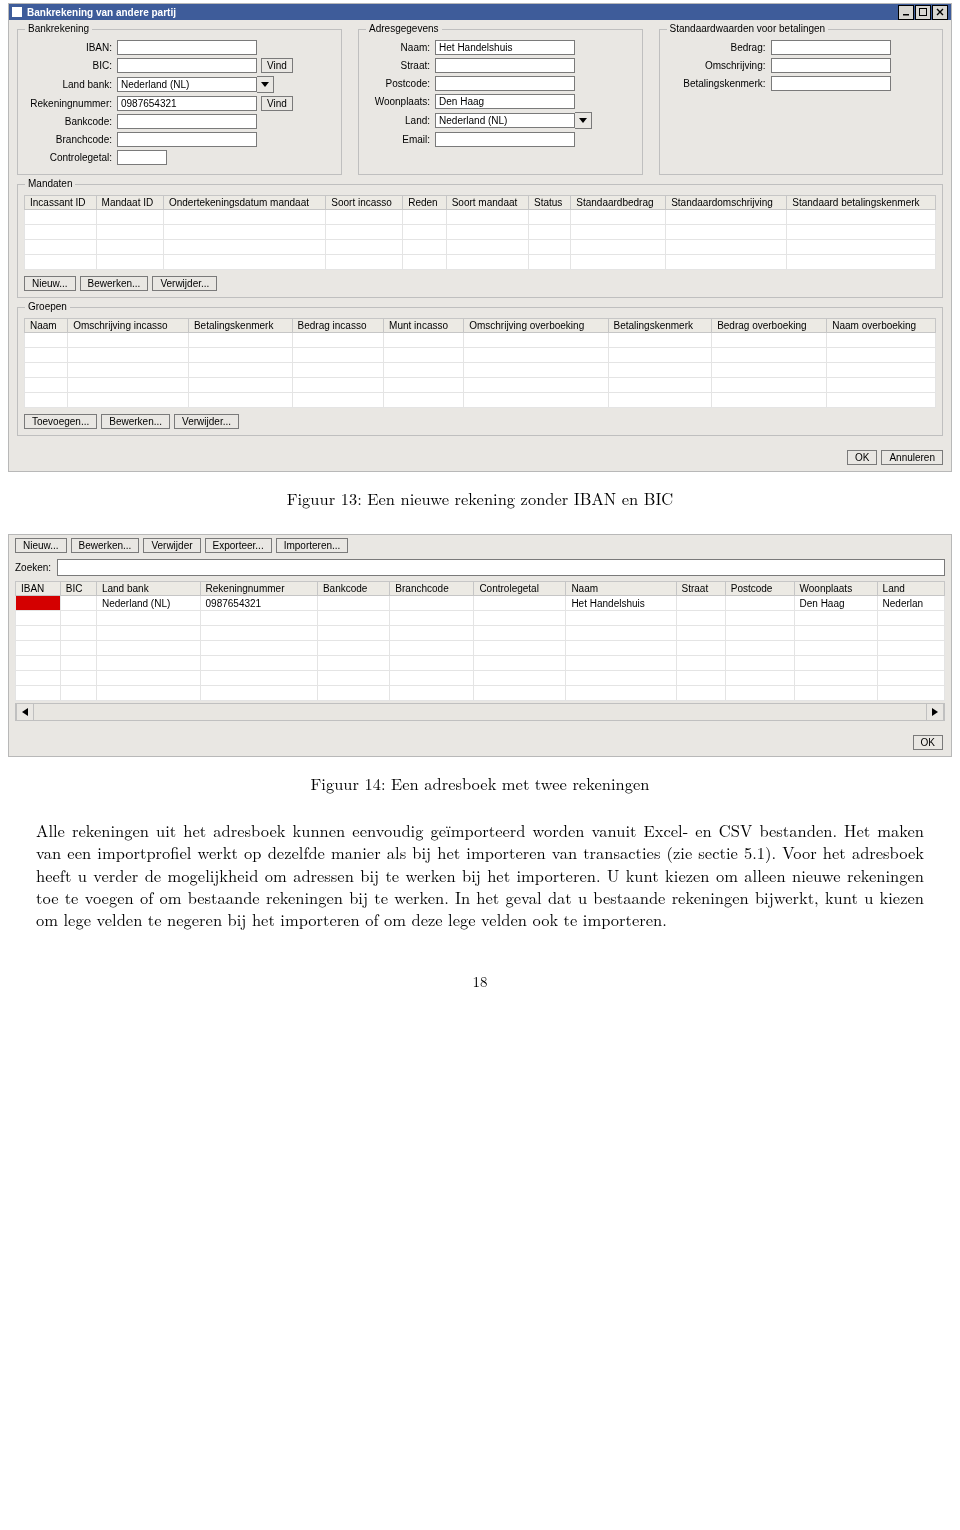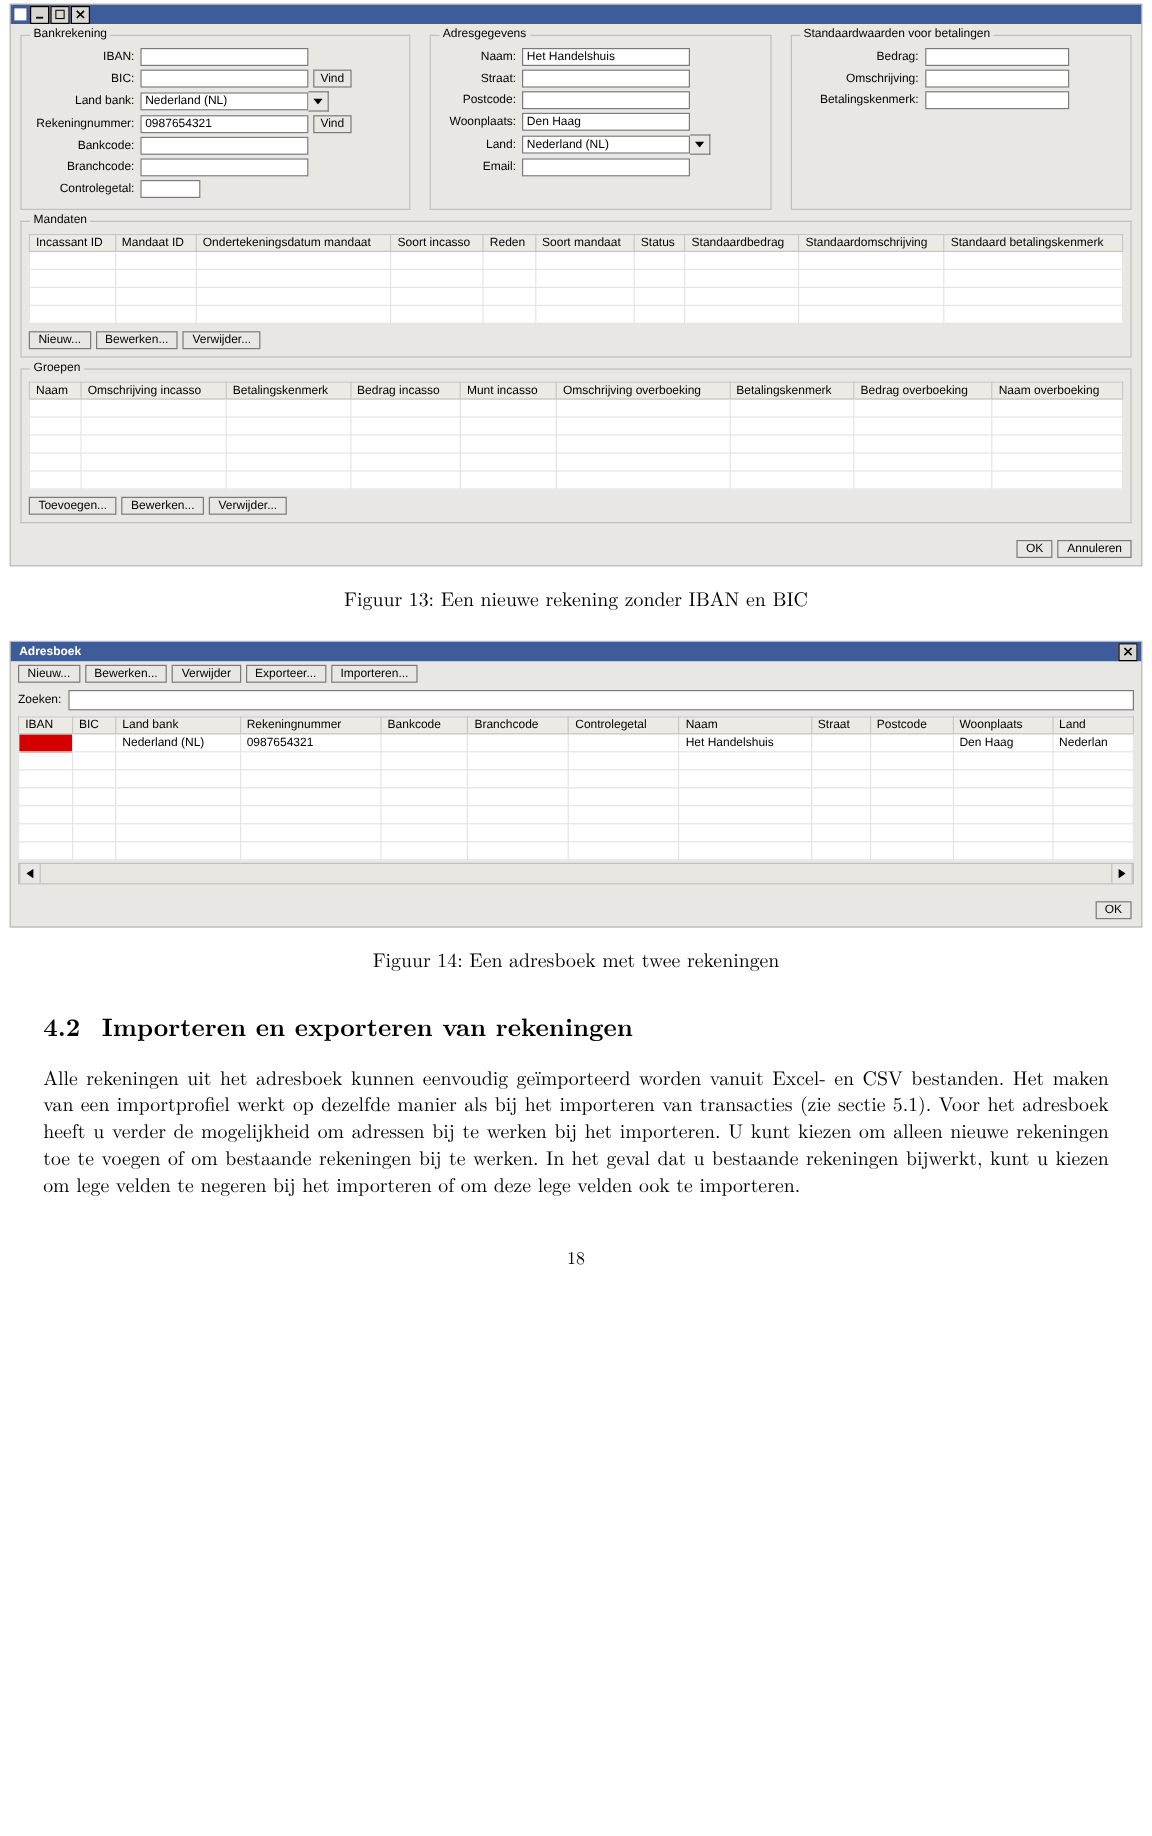--- a/index.html
+++ b/index.html
@@ -57,20 +57,21 @@
   .pnum{text-align:center;font-family:"Latin Modern Roman","Times New Roman",serif;font-size:15px;margin-top:40px;padding-bottom:12px}
 </style>
 </head>
 <body>
 
 <div class="page">
 
   <div class="shot ui">
     <div class="tbar">
       <span style="width:10px;height:10px;background:#fff;display:inline-block;margin-right:2px"></span>
+      <span class="title">Bankrekening van andere partij</span>
       <span class="sysbtn">
           <svg width="8" height="8">
             <rect x="1" y="6" width="6" height="1.5" fill="#000"></rect>
           </svg>
         </span>
       <span class="sysbtn">
           <svg width="8" height="8">
             <rect x="0.5" y="0.5" width="7" height="7" fill="none" stroke="#000"></rect>
           </svg>
         </span>
@@ -336,28 +337,20 @@
     <div class="footer">
       <button class="btn">OK</button>
       <button class="btn">Annuleren</button>
     </div>
   </div>
 
   <div class="caption">Figuur 13: Een nieuwe rekening zonder IBAN en BIC</div>
 
 
   <div class="shot small ui">
-    <div class="tbar">
-      <span class="title" style="padding-left:4px">Adresboek</span>
-      <span class="sysbtn">
-          <svg width="8" height="8">
-            <path d="M1 1 L7 7 M7 1 L1 7" stroke="#000" stroke-width="1.4"></path>
-          </svg>
-        </span>
-    </div>
     <div class="toolbar">
       <button class="btn">Nieuw...</button>
       <button class="btn">Bewerken...</button>
       <button class="btn">Verwijder</button>
       <button class="btn">Exporteer...</button>
       <button class="btn">Importeren...</button>
     </div>
     <div class="toolbar2">
       <span class="lbl2">Zoeken:</span>
       <div class="searchbox"></div>
@@ -496,18 +489,17 @@
         </span>
     </div>
     <div class="footer">
       <button class="btn">OK</button>
     </div>
   </div>
 
   <div class="caption">Figuur 14: Een adresboek met twee rekeningen</div>
 
   <div class="doc">
-    <h2 class="sec"><span class="num">4.2</span><span>Importeren en exporteren van rekeningen</span></h2>
     <p>Alle rekeningen uit het adresboek kunnen eenvoudig geïmporteerd worden vanuit Excel- en CSV bestanden. Het maken van een importprofiel werkt op dezelfde manier als bij het importeren van transacties (zie sectie 5.1). Voor het adresboek heeft u verder de mogelijkheid om adressen bij te werken bij het importeren. U kunt kiezen om alleen nieuwe rekeningen toe te voegen of om bestaande rekeningen bij te werken. In het geval dat u bestaande rekeningen bijwerkt, kunt u kiezen om lege velden te negeren bij het importeren of om deze lege velden ook te importeren.</p>
   </div>
 
   <div class="pnum">18</div>
 </div>
 
 </body></html>

